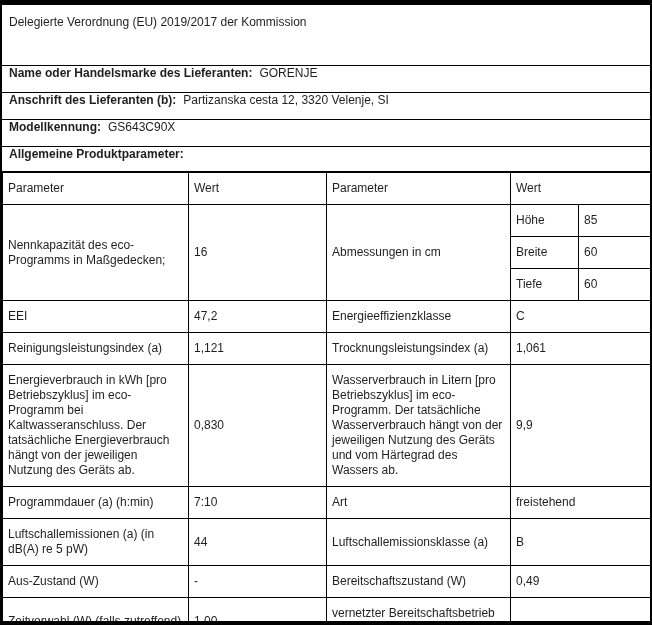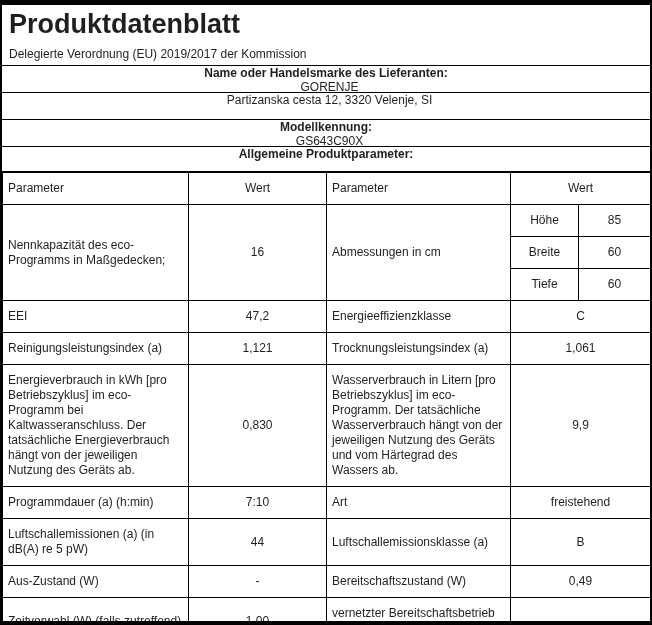--- a/index.html
+++ b/index.html
@@ -33,42 +33,41 @@
   }
   .doc-subtitle {
     font-size:12px;
     margin-top:7px;
   }
   
   .info-row {
     height:27px;
     border-bottom:1px solid #000;
     display:flex;
-    align-items:center;
+    align-items:flex-start;
     padding:0 7px;
     font-size:12px;
-    flex-direction:column;
   }
   .info-row .lbl { font-weight:bold; }
   .info-row .val { margin-left:7px; }
   .info-row.h25 { height:25px; }
   
   table.params {
     width:100%;
     border-collapse:collapse;
     table-layout:fixed;
     font-size:12px;
   }
   table.params td {
     border:1px solid #000;
     padding:8px 5px;
     vertical-align:middle;
     line-height:15px;
   }
-  table.params td.c { text-align:center; }
+  table.params td.c { }
   table.params tr.hdr td { height:25px; }
   tr.h26 td { height:26px; }
   tr.h33 td { height:33px; }
   tr.h36 td { height:36px; }
   tr.h98 td { height:98px;margin-left:48px; }
   
   .footer-row {
     border-bottom:1px solid #000;
     display:flex;
     align-items:center;
@@ -79,30 +78,30 @@
   .footer-row.guarantee .val { margin-left:7px; }
   .footer-row.more { height:22px; font-weight:bold; }
   .footer-row.url { height:26px; border-bottom:none; font-weight:normal; }
 </style>
 </head>
 <body>
 
 <div class="sheet">
 
   <div class="title-block">
-    <div class="doc-title">Produktdatenblatt</div>
     <div class="doc-subtitle">Delegierte Verordnung (EU) 2019/2017 der Kommission</div>
   </div>
 
   <div class="info-row">
     <span class="lbl">Name oder Handelsmarke des Lieferanten:</span>
     <span class="val">GORENJE</span>
   </div>
 
   <div class="info-row">
+    <span class="lbl">Anschrift des Lieferanten (b):</span>
     <span class="val">Partizanska cesta 12, 3320 Velenje, SI</span>
   </div>
 
   <div class="info-row">
     <span class="lbl">Modellkennung:</span>
     <span class="val">GS643C90X</span>
   </div>
 
   <div class="info-row h25">
     <span class="lbl">Allgemeine Produktparameter:</span>

